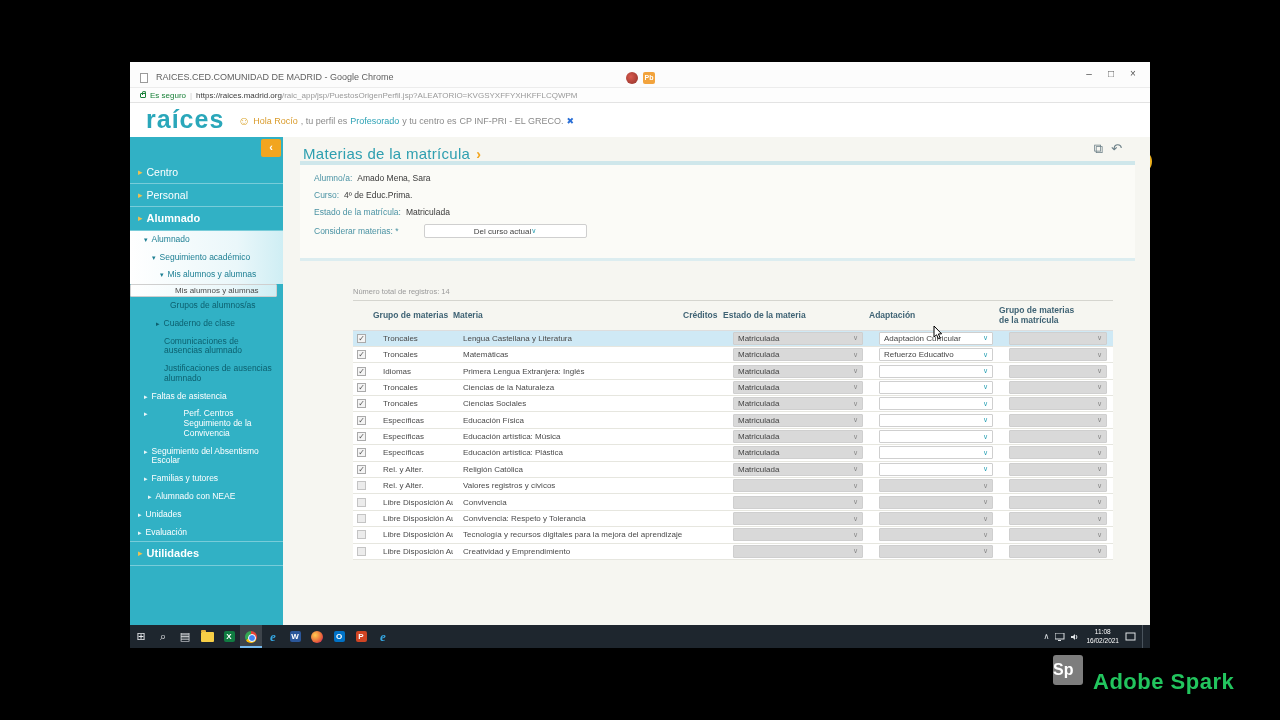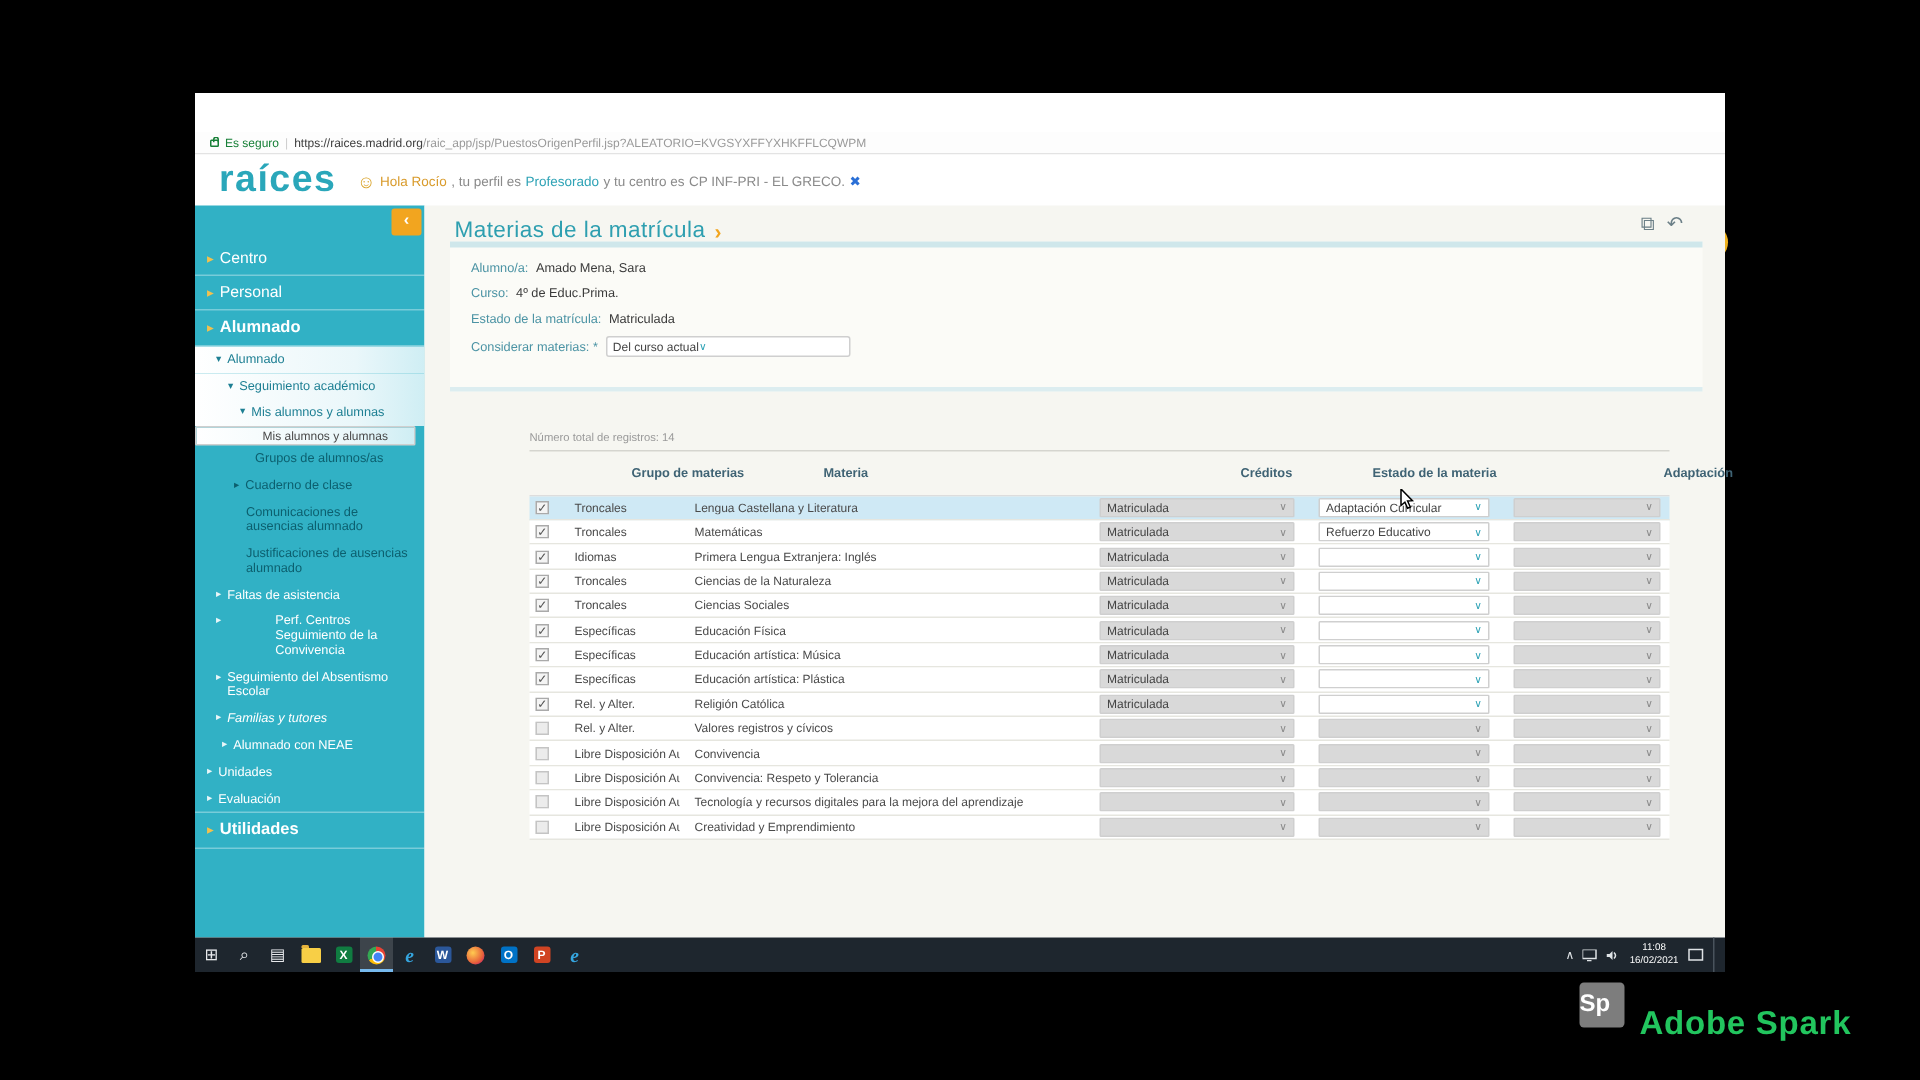--- a/index.html
+++ b/index.html
@@ -64,27 +64,27 @@
   .page-title { font-size:15px; color:#2e9fb0; letter-spacing:.3px; }
   .title-chev { color:#f2a51f; font-weight:bold; font-size:14px; }
   .corner-icons { position:absolute; right:28px; top:4px; font-size:13px; color:#6b7f87; display:flex; gap:8px; }
 
   .info-panel { position:absolute; left:17px; top:24px; width:835px; height:100px; background:#fbfbf7; border-top:4px solid #cfe7eb; border-bottom:3px solid #dcedf0; padding:8px 14px; }
   .ip-row { display:flex; align-items:center; margin-bottom:7px; font-size:8.5px; }
   .ip-label { color:#4b93a4; margin-right:5px; }
   .ip-value { color:#3a3a3a; }
   .ip-right { position:absolute; right:14px; top:10px; text-align:right; font-size:8.5px; }
   .ip-right div { margin-bottom:11px; }
-  .selbox { display:flex; align-items:center; justify-content:flex-start; width:163px; height:14px; background:#fff; border:1px solid #cfcfcf; border-radius:2px; padding:0 4px; font-size:8px; color:#444; margin-left:0; }
+  .selbox { display:flex; align-items:center; justify-content:center; width:163px; height:14px; background:#fff; border:1px solid #cfcfcf; border-radius:2px; padding:0 4px; font-size:8px; color:#444; margin-left:20px; }
   .selbox .chev { color:#2fa3b6; font-size:7px; }
 
   .table-block { position:absolute; left:70px; top:150px; width:760px; }
   .total-row { font-size:7.5px; color:#9a9a9a; padding-bottom:4px; border-bottom:1px solid #d5d5cf; }
   .thead, .tr { display:grid; grid-template-columns:20px 80px 230px 40px 146px 130px 114px; align-items:center; }
-  .thead { padding:5px 0 4px 0; border-bottom:1px solid #ddd;gap:48px; }
+  .thead { padding:5px 0 4px 0; border-bottom:1px solid #ddd; }
   .th { font-size:8.5px; font-weight:bold; color:#3f6374; white-space:pre-line; line-height:1.15; }
   .tr { height:16.4px; border-bottom:1px solid #e6e6df; background:#fff; }
   .tr.hl { background:#cfe9f5; }
   .td { font-size:8px; color:#4a4a4a; padding-left:10px; overflow:hidden; white-space:nowrap; }
   .td.c-check { padding-left:4px; }
   .cb { width:9px; height:9px; border:1px solid #aaa; background:#f4f4f4; font-size:8px; line-height:8px; text-align:center; color:#555; }
   .cb.off { background:#ececec; border-color:#c4c4c4; }
   .sel { display:flex; align-items:center; justify-content:space-between; height:13px; border:1px solid #cfcfcf; border-radius:1px; padding:0 4px; font-size:8px; color:#444; margin-right:6px; }
   .sel .chev { font-size:7px; }
   .sel.grey { background:#d9d9d9; } .sel.grey .chev { color:#8a8a8a; }
@@ -113,20 +113,29 @@
 
   .cursor { position:absolute; left:933px; top:326px; z-index:9; }
 </style>
 </head>
 <body>
 
 <div class="stage">
 
   <div class="screen">
 
+    <div class="titlebar">
+      <div class="favicon"></div>
+      <div class="tab-title">RAICES.CED.COMUNIDAD DE MADRID - Google Chrome</div>
+      <div class="ext-icon ext-1"></div>
+      <div class="ext-icon ext-2">Pb</div>
+      <div class="winbtn btn-min">–</div>
+      <div class="winbtn btn-max">□</div>
+      <div class="winbtn btn-close">×</div>
+    </div>
 
     <div class="urlbar">
       <span class="lock"></span>
       <span class="secure">Es seguro</span>
       <span class="url-sep">|</span>
       <span class="url-host">https://raices.madrid.org</span>
       <span class="url-path">/raic_app/jsp/PuestosOrigenPerfil.jsp?ALEATORIO=KVGSYXFFYXHKFFLCQWPM</span>
     </div>
 
     <div class="appheader">
@@ -194,21 +203,21 @@
               <span class="silabel">Faltas de asistencia</span>
             </div>
             <div class="si item" style="padding-left: 14px; gap: 36px;">
               <span class="bullet">▸</span>
               <span class="silabel">Perf. Centros Seguimiento de la Convivencia</span>
             </div>
             <div class="si item" style="padding-left: 14px;">
               <span class="bullet">▸</span>
               <span class="silabel">Seguimiento del Absentismo Escolar</span>
             </div>
-            <div class="si item" style="padding-left: 14px; font-style: italic;">
+            <div class="si item" style="padding-left: 14px;">
               <span class="bullet">▸</span>
               <span class="silabel">Familias y tutores</span>
             </div>
             <div class="si item" style="padding-left: 18px;">
               <span class="bullet">▸</span>
               <span class="silabel">Alumnado con NEAE</span>
             </div>
             <div class="si item" style="padding-left: 8px;">
               <span class="bullet">▸</span>
               <span class="silabel">Unidades</span>

